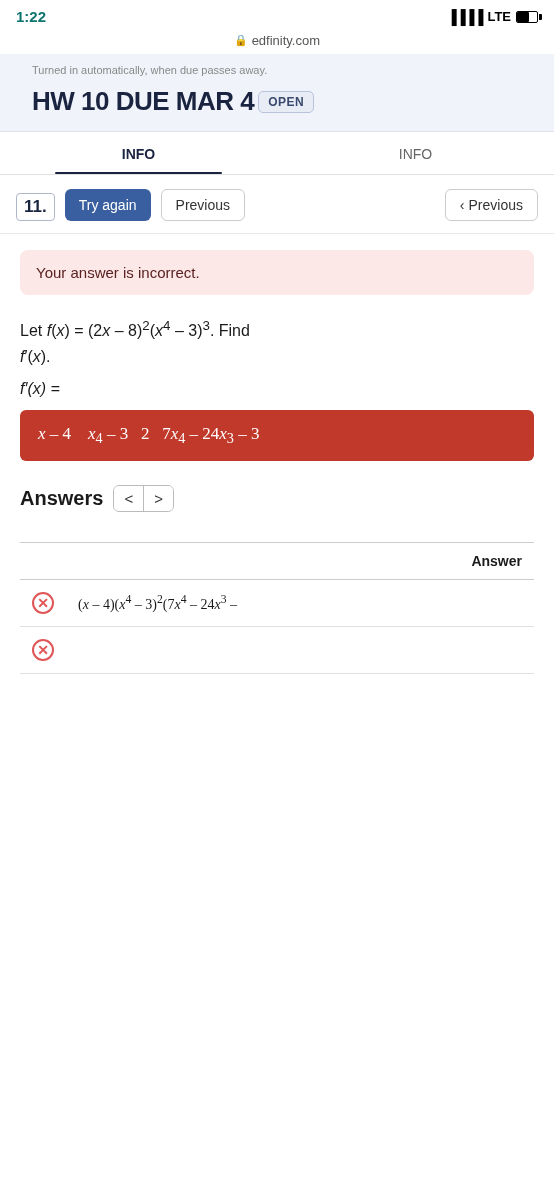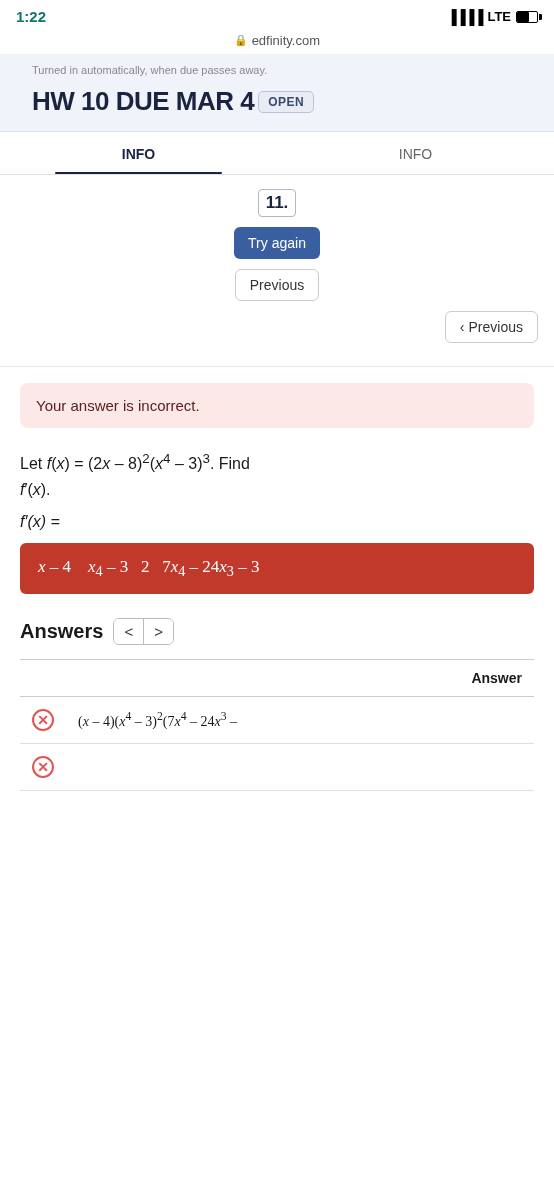--- a/index.html
+++ b/index.html
@@ -137,25 +137,24 @@
       left: 20%;
       width: 60%;
       height: 2.5px;
       background: #1a2340;
       border-radius: 2px;
     }
 
     
     .question-row {
       display: flex;
-      align-items: center;
-      padding: 14px 16px 23px;
+      align-items: flex-end;
+      padding: 14px 16px 12px;
       gap: 10px;
       border-bottom: 1px solid #e8e8e8;
-      flex-direction: column;
     }
     .question-number {
       font-size: 17px;
       font-weight: 600;
       color: #1a2340;
       border: 1.5px solid #b0b8c8;
       padding: 3px 7px;
       border-radius: 4px;
       min-width: 36px;
       text-align: center;
@@ -241,21 +240,21 @@
     }
 
     
     .answers-section {
       margin-top: 10px;
     }
     .answers-header-row {
       display: flex;
       align-items: center;
       gap: 10px;
-      margin-bottom: 14px;
+      margin-bottom: 30px;
     }
     .answers-title {
       font-size: 20px;
       font-weight: 600;
       color: #1a1a1a;
     }
     .nav-arrows {
       display: flex;
       gap: 0;
       border: 1.5px solid #bbb;

